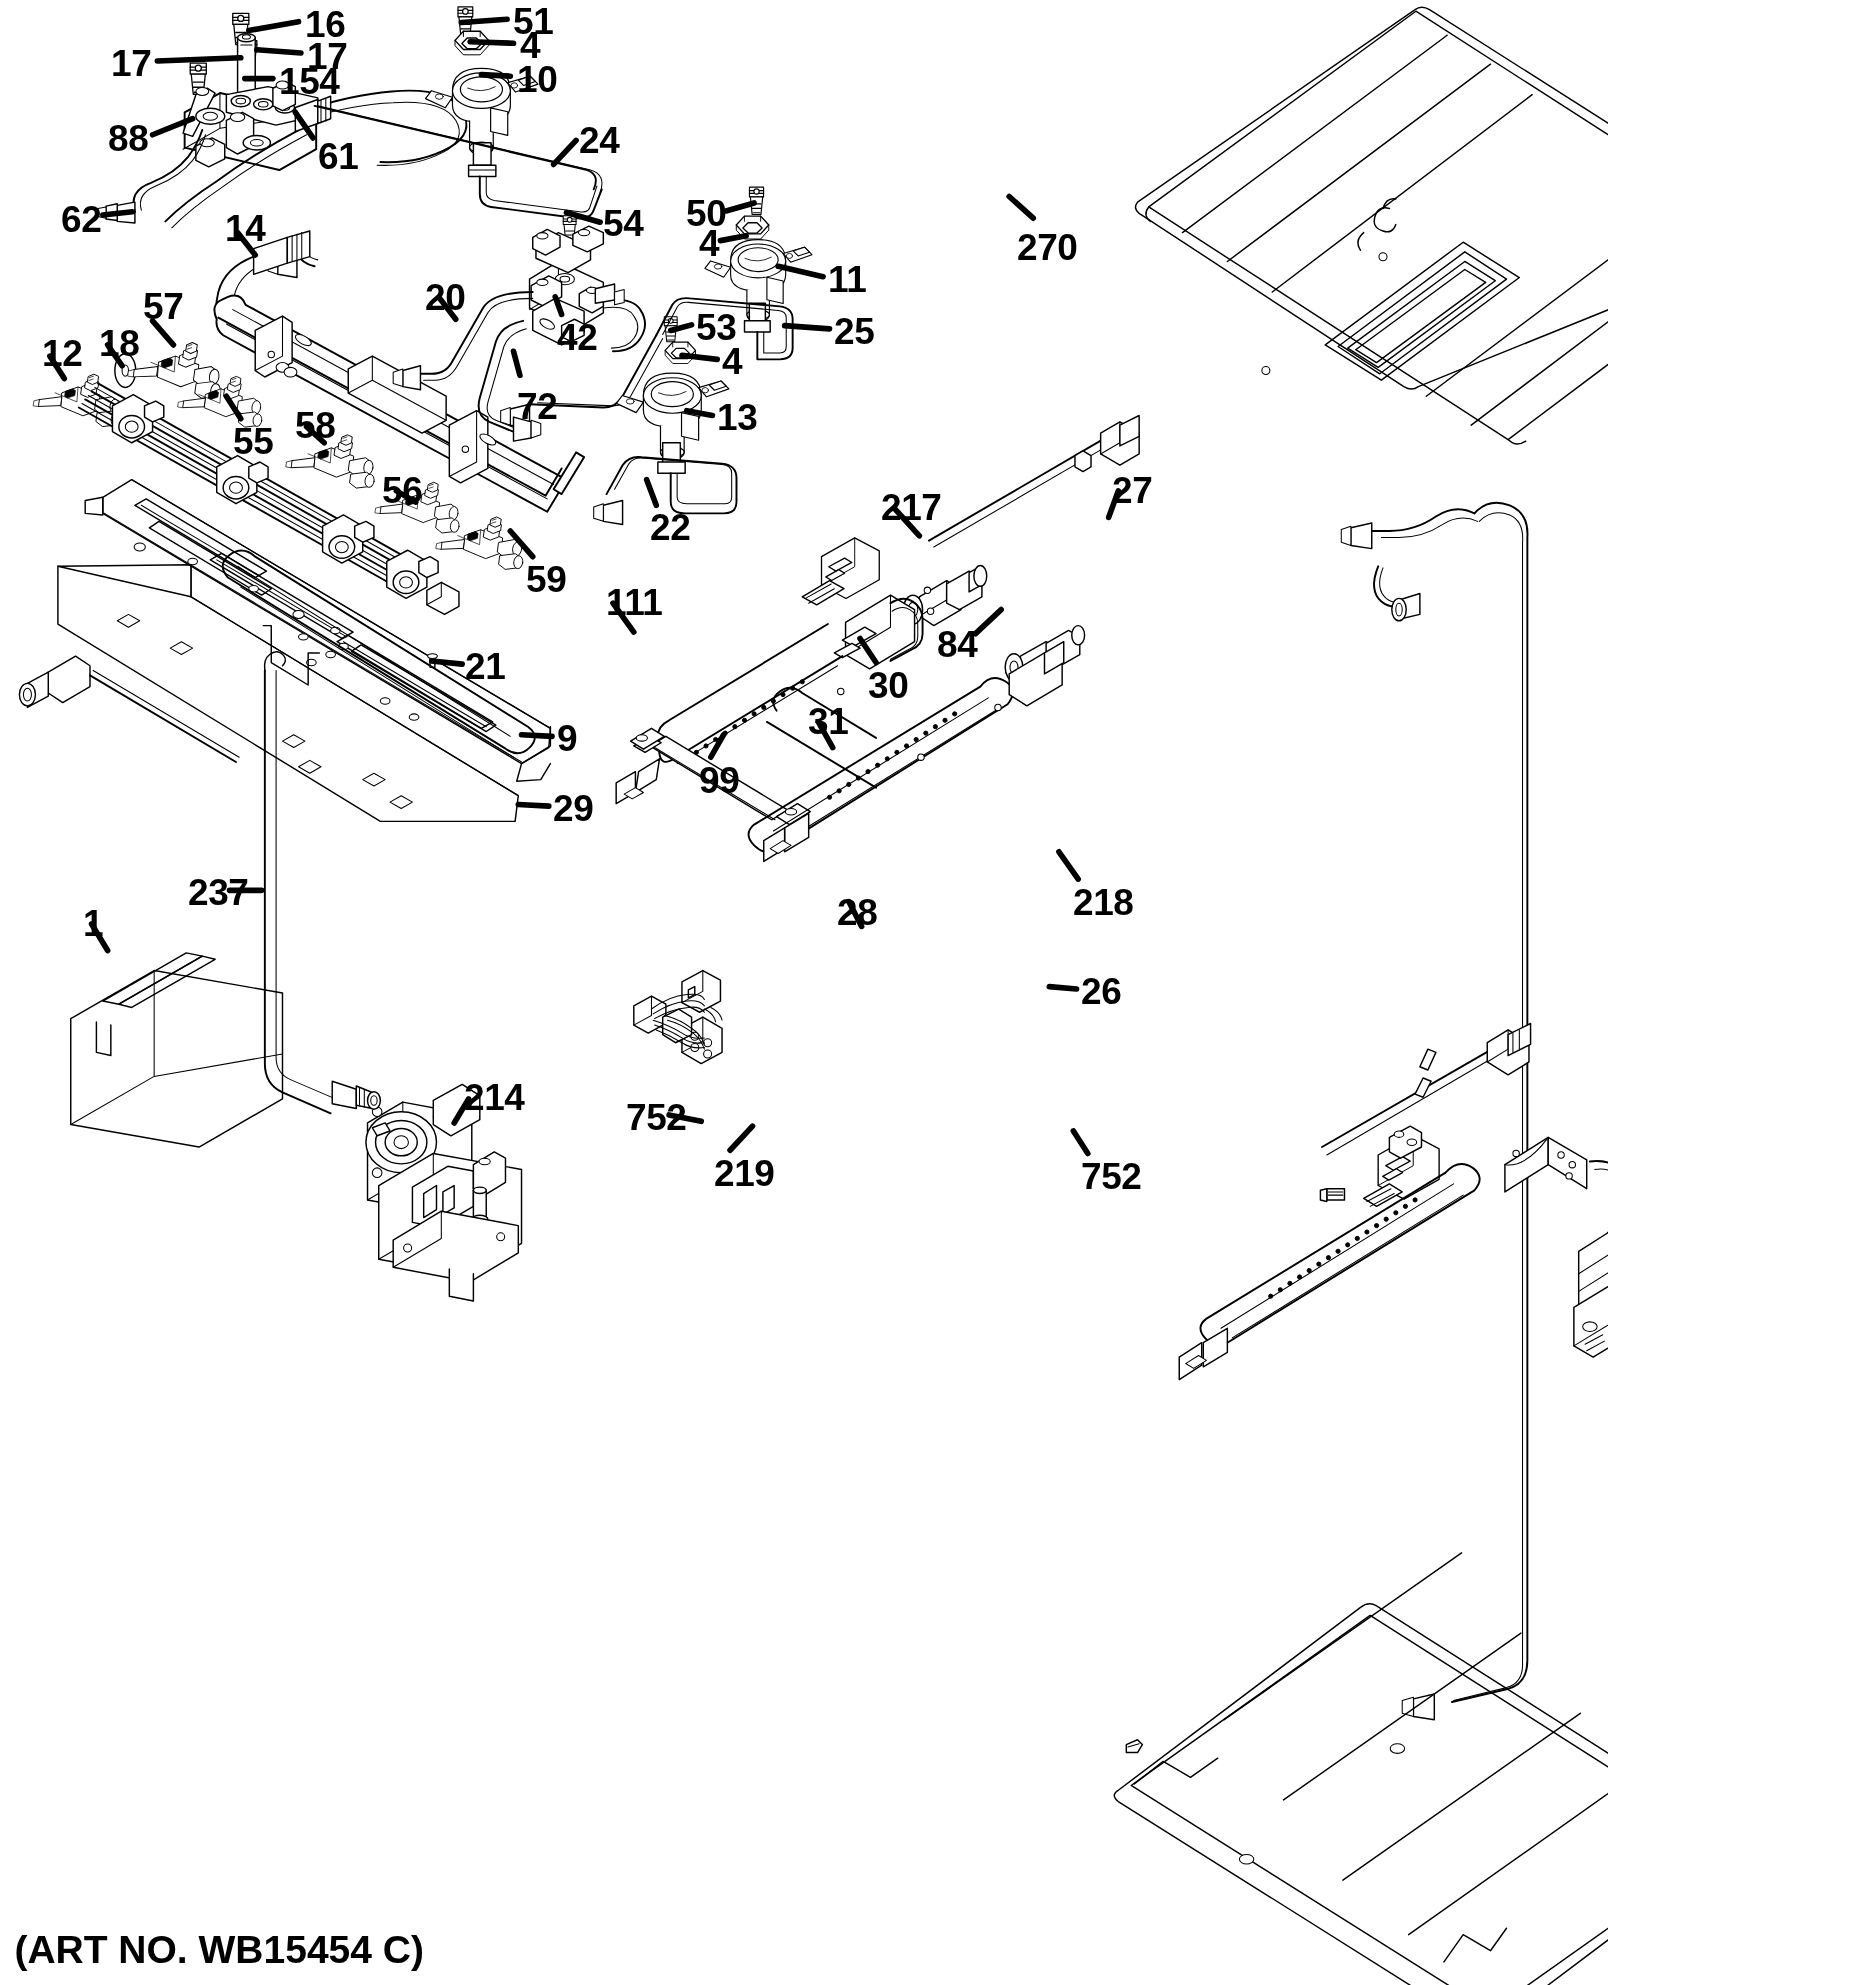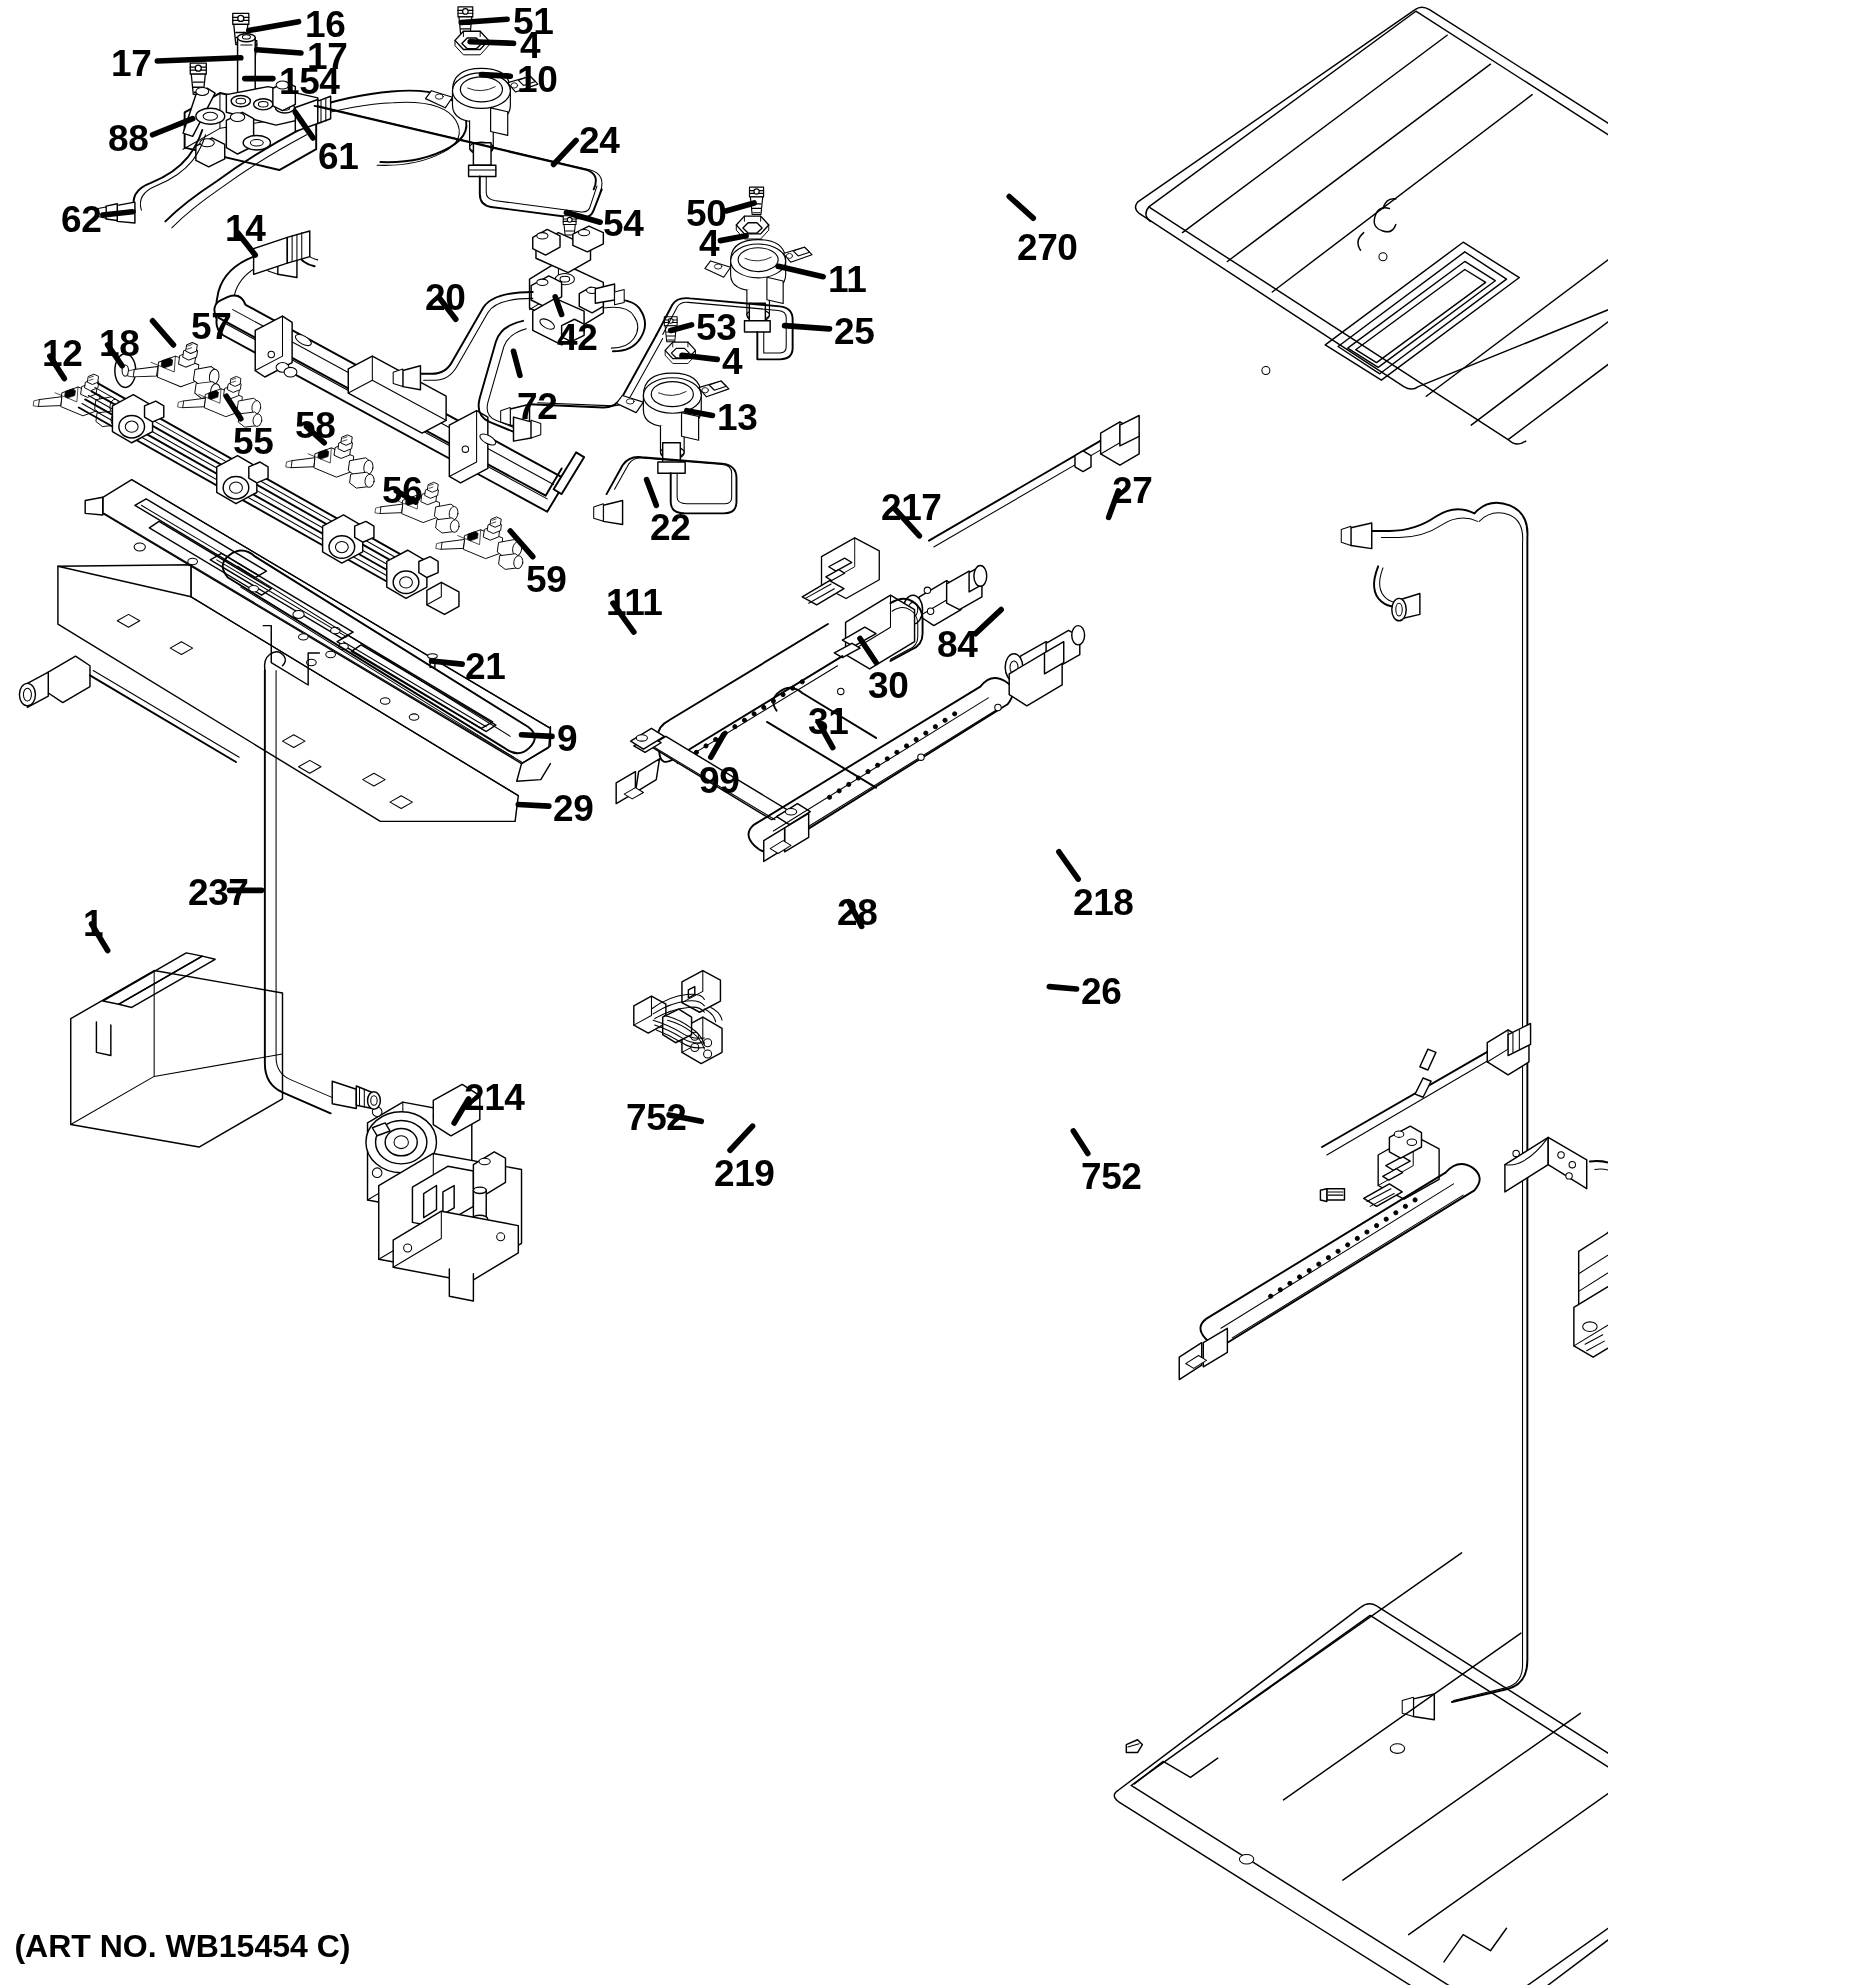--- a/index.html
+++ b/index.html
@@ -20,21 +20,21 @@
     line-height:1;
     color:#000;
     white-space:nowrap;
     letter-spacing:-0.4px;
   }
   .artno{
     position:absolute;
     left:14.4px;top:1928px;
     font-family:"Liberation Sans",sans-serif;
     font-weight:bold;
-    font-size:32px;
+    font-size:39px;
     color:#000;
     white-space:nowrap;
   }
 </style>
 </head>
 <body>
 
 <div id="sheet">
 
   <svg id="art" viewBox="0 0 2326 2476" xmlns="http://www.w3.org/2000/svg">
@@ -798,21 +798,21 @@
       <div class="callout" style="left: 61px; top: 201px;">62</div>
       <div class="callout" style="left: 225px; top: 210px;">14</div>
       <div class="callout" style="left: 603px; top: 205px;">54</div>
       <div class="callout" style="left: 699px; top: 225px;">4</div>
       <div class="callout" style="left: 1017px; top: 229px;">270</div>
       <div class="callout" style="left: 828px; top: 261px;">11</div>
       <div class="callout" style="left: 425px; top: 279px; text-align: center;">20</div>
       <div class="callout" style="left: 557px; top: 319px;">42</div>
       <div class="callout" style="left: 696px; top: 309px;">53</div>
       <div class="callout" style="left: 834px; top: 313px;">25</div>
-      <div class="callout" style="left: 143px; top: 308px; margin-left: 48px;">57</div>
+      <div class="callout" style="left: 143px; top: 288px;">57</div>
       <div class="callout" style="left: 99px; top: 325px;">18</div>
       <div class="callout" style="left: 42px; top: 335px;">12</div>
       <div class="callout" style="left: 722px; top: 343px;">4</div>
       <div class="callout" style="left: 517px; top: 379px; margin-top: 9px;">72</div>
       <div class="callout" style="left: 233px; top: 423px;">55</div>
       <div class="callout" style="left: 717px; top: 399px;">13</div>
       <div class="callout" style="left: 295px; top: 407px;">58</div>
       <div class="callout" style="left: 382px; top: 472px;">56</div>
       <div class="callout" style="left: 1112px; top: 472px;">27</div>
       <div class="callout" style="left: 881px; top: 489px;">217</div>

